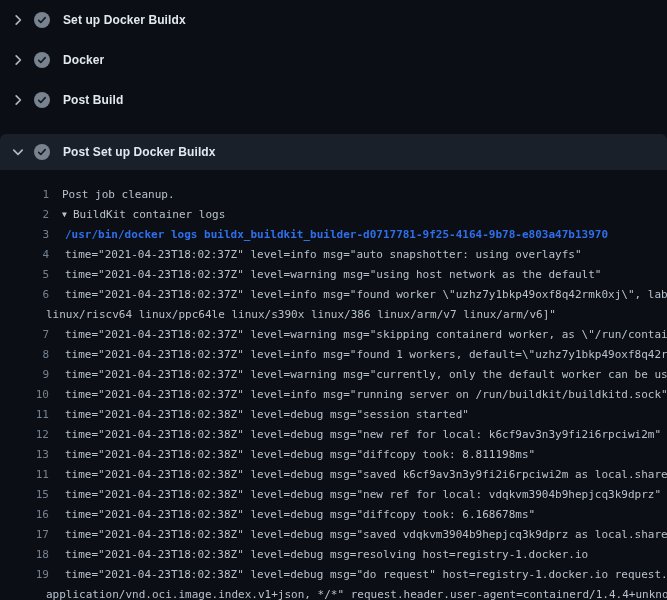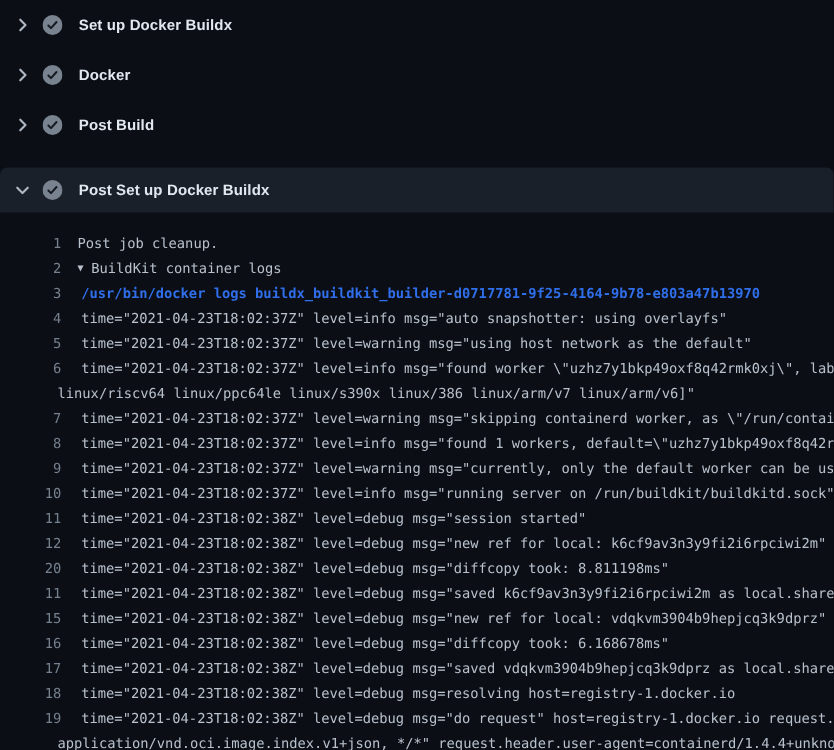--- a/index.html
+++ b/index.html
@@ -121,21 +121,21 @@
       <div class="row"><span class="num">4</span><span class="txt group">time="2021-04-23T18:02:37Z" level=info msg="auto snapshotter: using overlayfs"</span></div>
       <div class="row"><span class="num">5</span><span class="txt group">time="2021-04-23T18:02:37Z" level=warning msg="using host network as the default"</span></div>
       <div class="row"><span class="num">6</span><span class="txt group">time="2021-04-23T18:02:37Z" level=info msg="found worker \"uzhz7y1bkp49oxf8q42rmk0xj\", labels=map[org.mobyproject.buildkit.worker.executor:oci], platforms=[linux/amd64</span></div>
       <div class="row"><span class="txt wrap">linux/riscv64 linux/ppc64le linux/s390x linux/386 linux/arm/v7 linux/arm/v6]"</span></div>
       <div class="row"><span class="num">7</span><span class="txt group">time="2021-04-23T18:02:37Z" level=warning msg="skipping containerd worker, as \"/run/containerd/containerd.sock\" does not exist"</span></div>
       <div class="row"><span class="num">8</span><span class="txt group">time="2021-04-23T18:02:37Z" level=info msg="found 1 workers, default=\"uzhz7y1bkp49oxf8q42rmk0xj\""</span></div>
       <div class="row"><span class="num">9</span><span class="txt group">time="2021-04-23T18:02:37Z" level=warning msg="currently, only the default worker can be used"</span></div>
       <div class="row"><span class="num">10</span><span class="txt group">time="2021-04-23T18:02:37Z" level=info msg="running server on /run/buildkit/buildkitd.sock"</span></div>
       <div class="row"><span class="num">11</span><span class="txt group">time="2021-04-23T18:02:38Z" level=debug msg="session started"</span></div>
       <div class="row"><span class="num">12</span><span class="txt group">time="2021-04-23T18:02:38Z" level=debug msg="new ref for local: k6cf9av3n3y9fi2i6rpciwi2m"</span></div>
-      <div class="row"><span class="num">20</span><span class="txt group">time="2021-04-23T18:02:38Z" level=debug msg="diffcopy took: 8.811198ms"</span></div>
+      <div class="row"><span class="num">13</span><span class="txt group">time="2021-04-23T18:02:38Z" level=debug msg="diffcopy took: 8.811198ms"</span></div>
       <div class="row"><span class="num">11</span><span class="txt group">time="2021-04-23T18:02:38Z" level=debug msg="saved k6cf9av3n3y9fi2i6rpciwi2m as local.sharedKey:context"</span></div>
       <div class="row"><span class="num">15</span><span class="txt group">time="2021-04-23T18:02:38Z" level=debug msg="new ref for local: vdqkvm3904b9hepjcq3k9dprz"</span></div>
       <div class="row"><span class="num">16</span><span class="txt group">time="2021-04-23T18:02:38Z" level=debug msg="diffcopy took: 6.168678ms"</span></div>
       <div class="row"><span class="num">17</span><span class="txt group">time="2021-04-23T18:02:38Z" level=debug msg="saved vdqkvm3904b9hepjcq3k9dprz as local.sharedKey:dockerfile"</span></div>
       <div class="row"><span class="num">18</span><span class="txt group">time="2021-04-23T18:02:38Z" level=debug msg=resolving host=registry-1.docker.io</span></div>
       <div class="row"><span class="num">19</span><span class="txt group">time="2021-04-23T18:02:38Z" level=debug msg="do request" host=registry-1.docker.io request.header.accept="application/vnd.docker.distribution.manifest.v2+json,</span></div>
       <div class="row"><span class="txt wrap">application/vnd.oci.image.index.v1+json, */*" request.header.user-agent=containerd/1.4.4+unknown request.method=HEAD</span></div>
       <div class="row"><span class="num">20</span><span class="txt group">time="2021-04-23T18:02:38Z" level=debug msg="fetch response received" host=registry-1.docker.io</span></div>
     </div>
 

